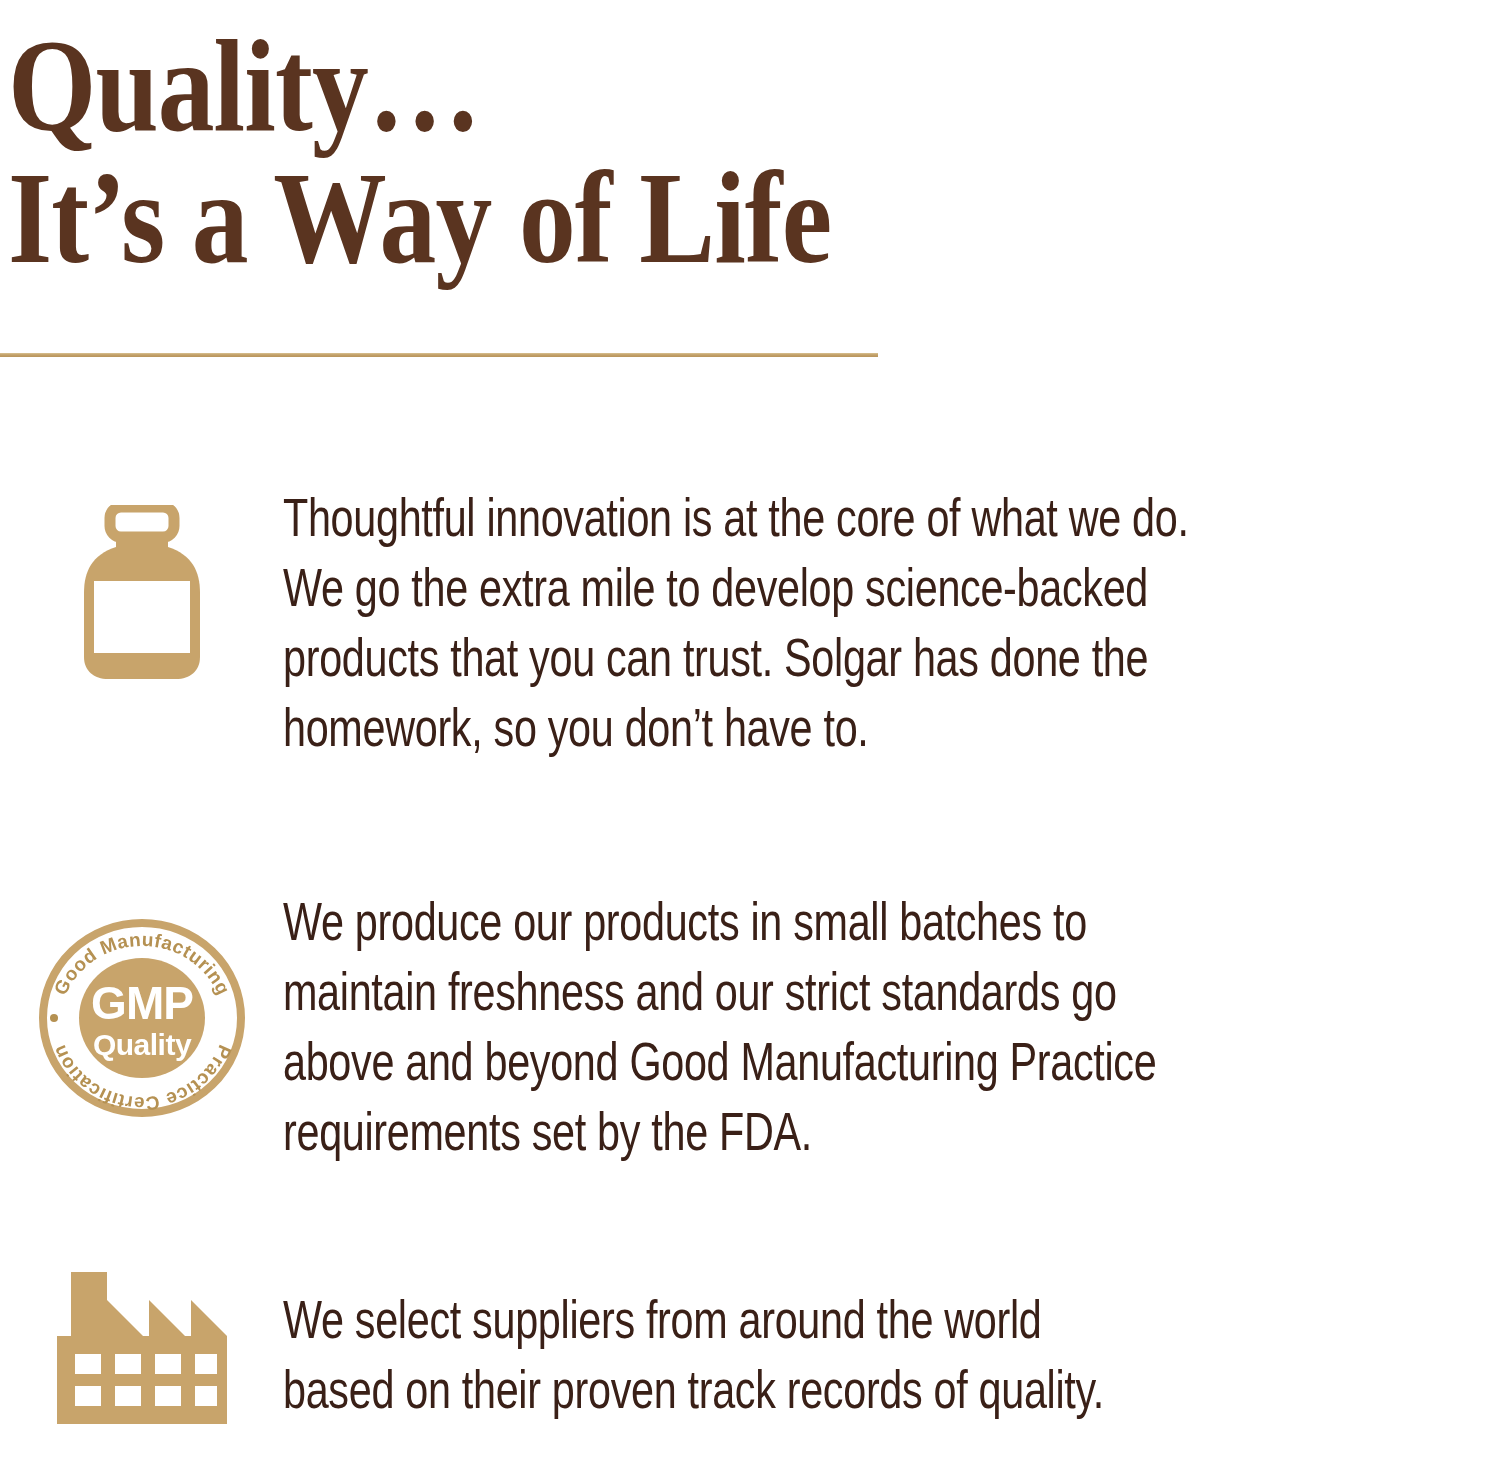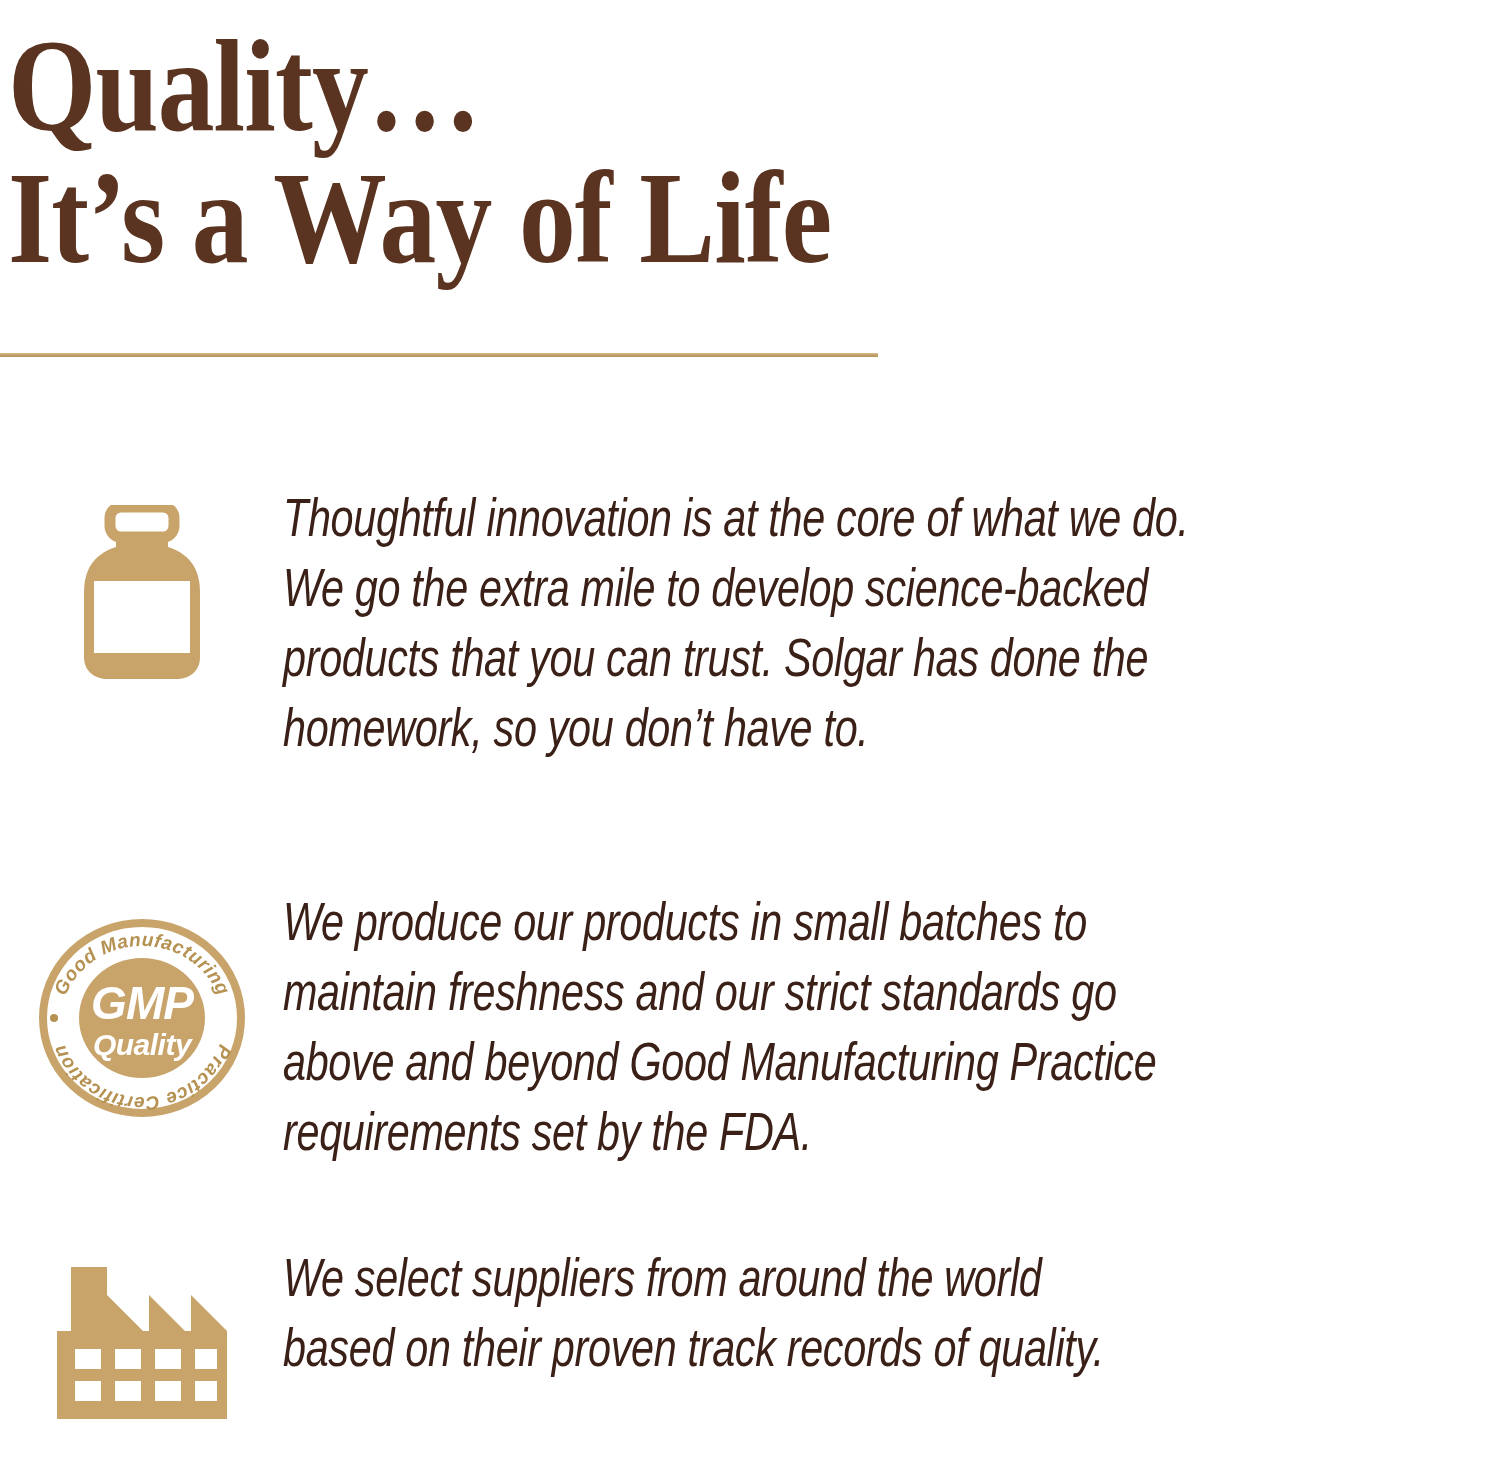--- a/index.html
+++ b/index.html
@@ -45,21 +45,20 @@
     height: 4px;
     background: linear-gradient(to bottom, #d8c193 0%, #c3a169 45%, #b8945c 100%);
   }
 
   
   .rows {
     position: absolute;
     left: 0;
     top: 455px;
     width: 1364px;
-    font-style: italic;
   }
   .row {
     position: relative;
     display: flex;
     align-items: flex-start;
   }
   .row-icon {
     width: 283px;
     flex: 0 0 283px;
     display: flex;
@@ -77,21 +76,21 @@
     letter-spacing: -0.4px;
     transform: scaleX(0.78);
     transform-origin: left top;
     width: 1560px;
     white-space: nowrap;
   }
   .row-text p { margin: 0; }
 
   .row-1 { height: 420px; }
   .row-2 { height: 350px; }
-  .row-3 { height: 200px; }
+  .row-3 { height: 200px; align-items: flex-end; }
 
   .row-1 .row-icon { padding-top: 50px; }
   .row-2 .row-icon { padding-top: 40px; }
   .row-3 .row-icon { padding-top: 40px; }
 
   .row-1 .row-text { padding-top: 28px; }
   .row-2 .row-text { padding-top: 12px; }
   .row-3 .row-text { padding-top: 18px; }
 
   

